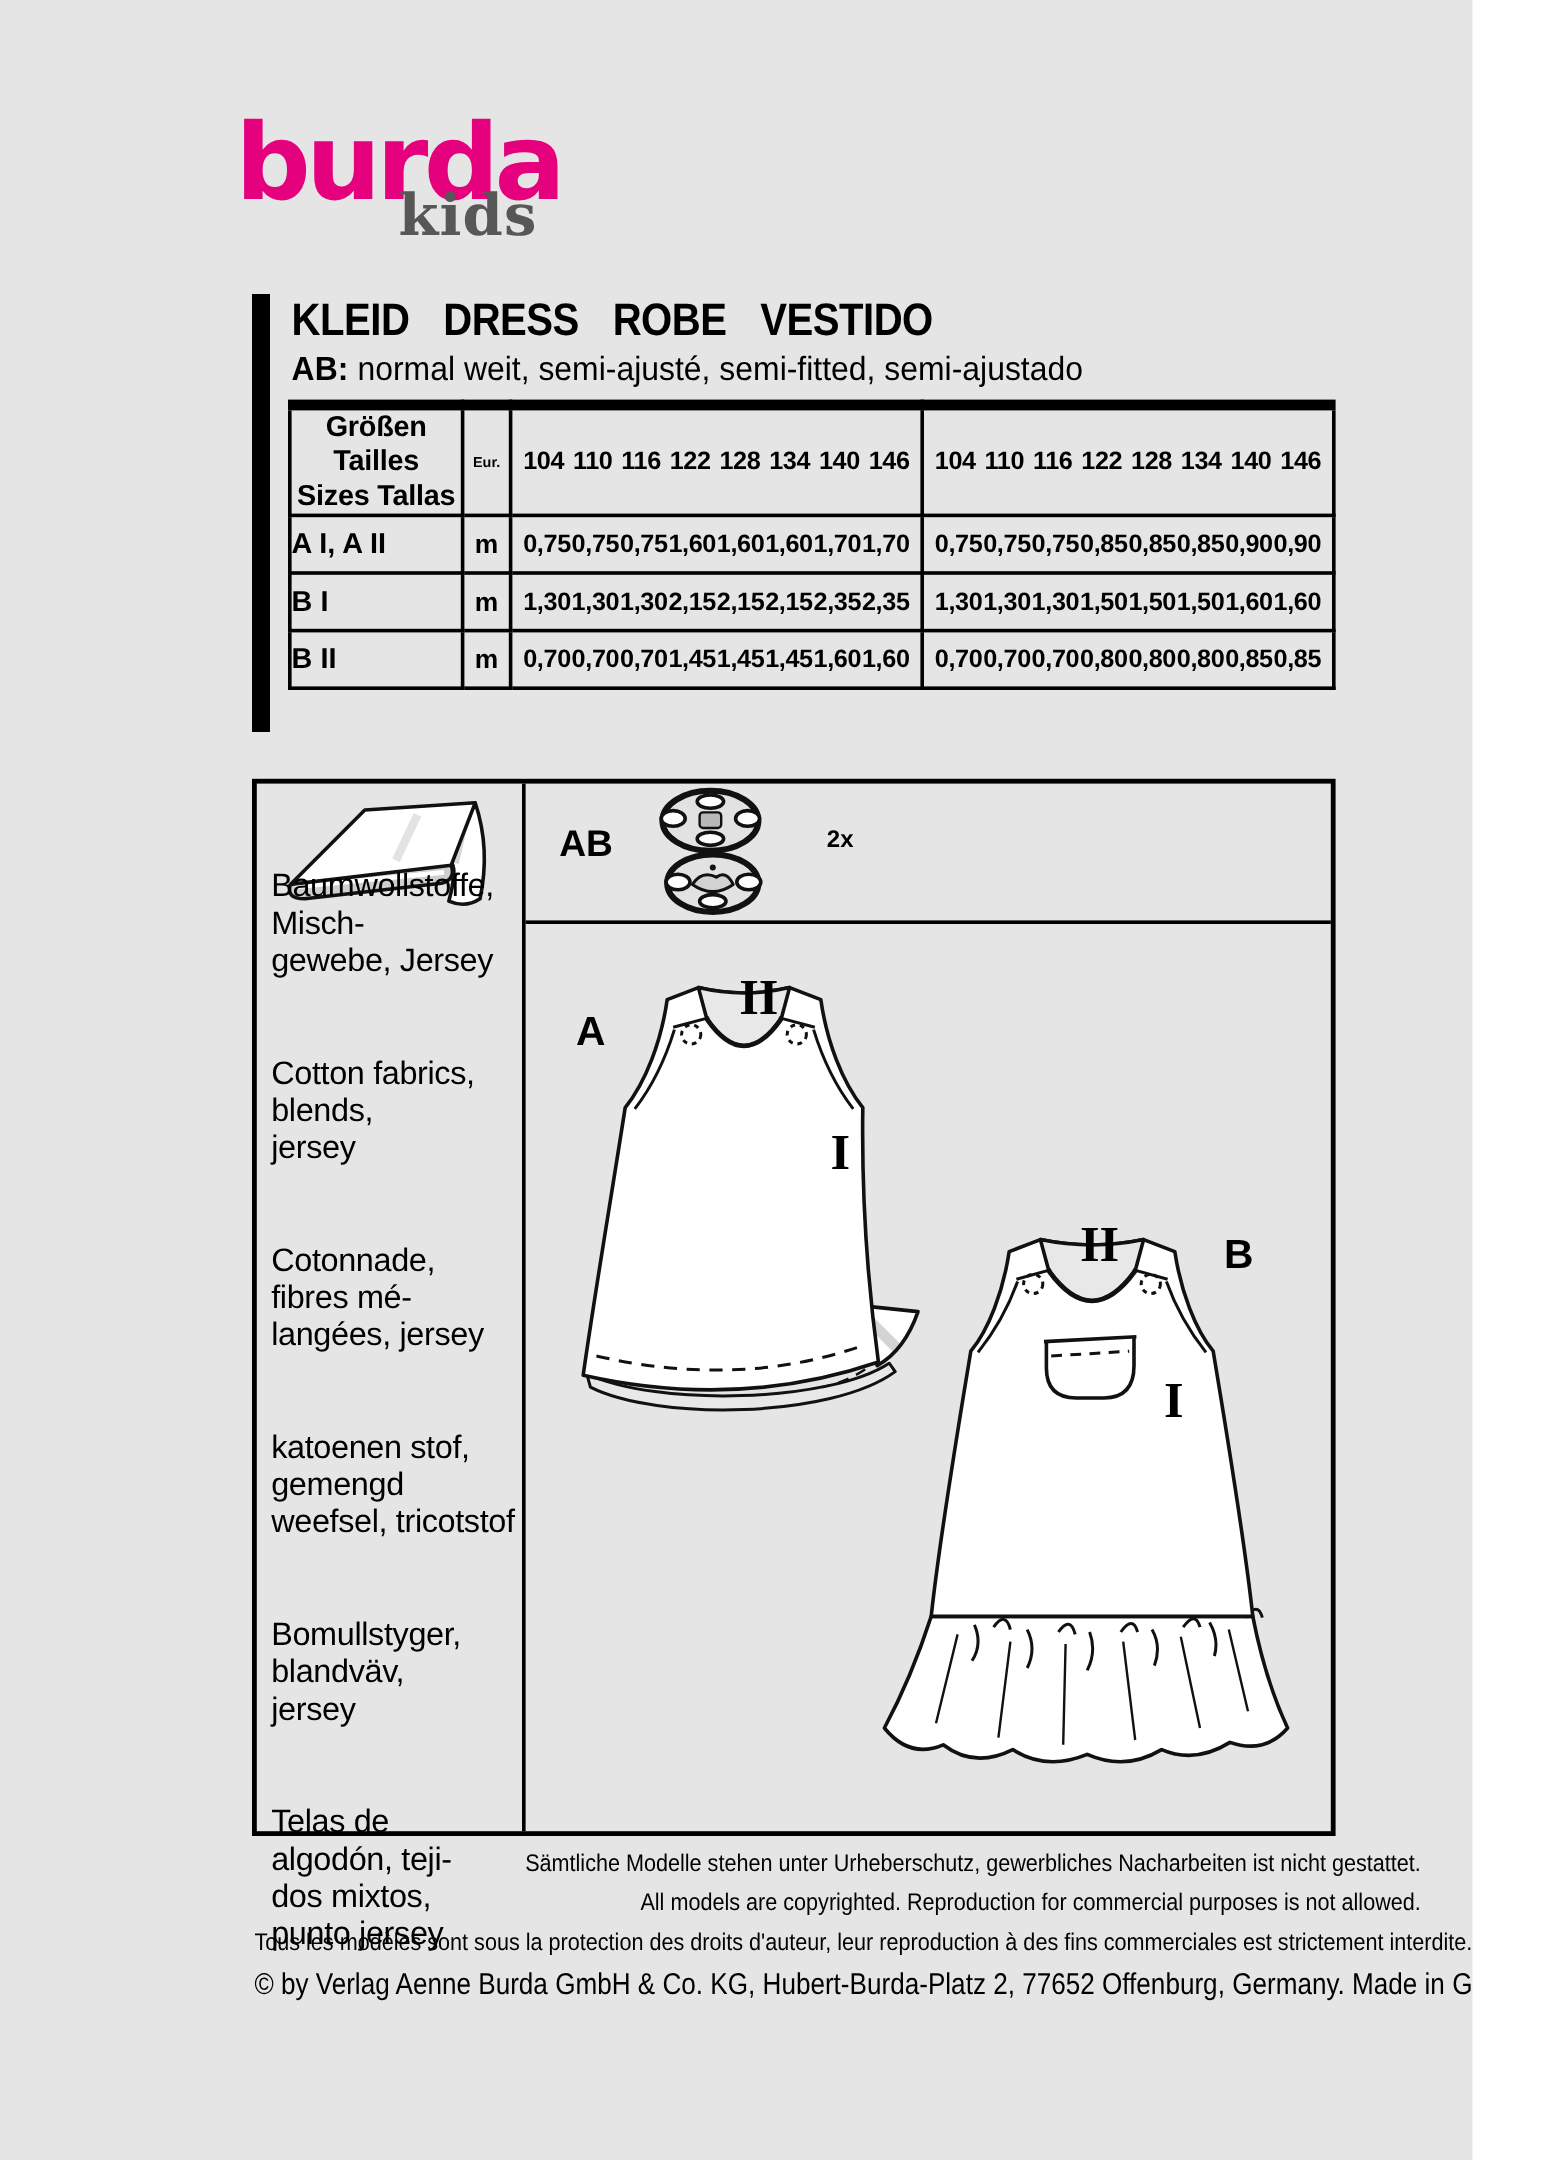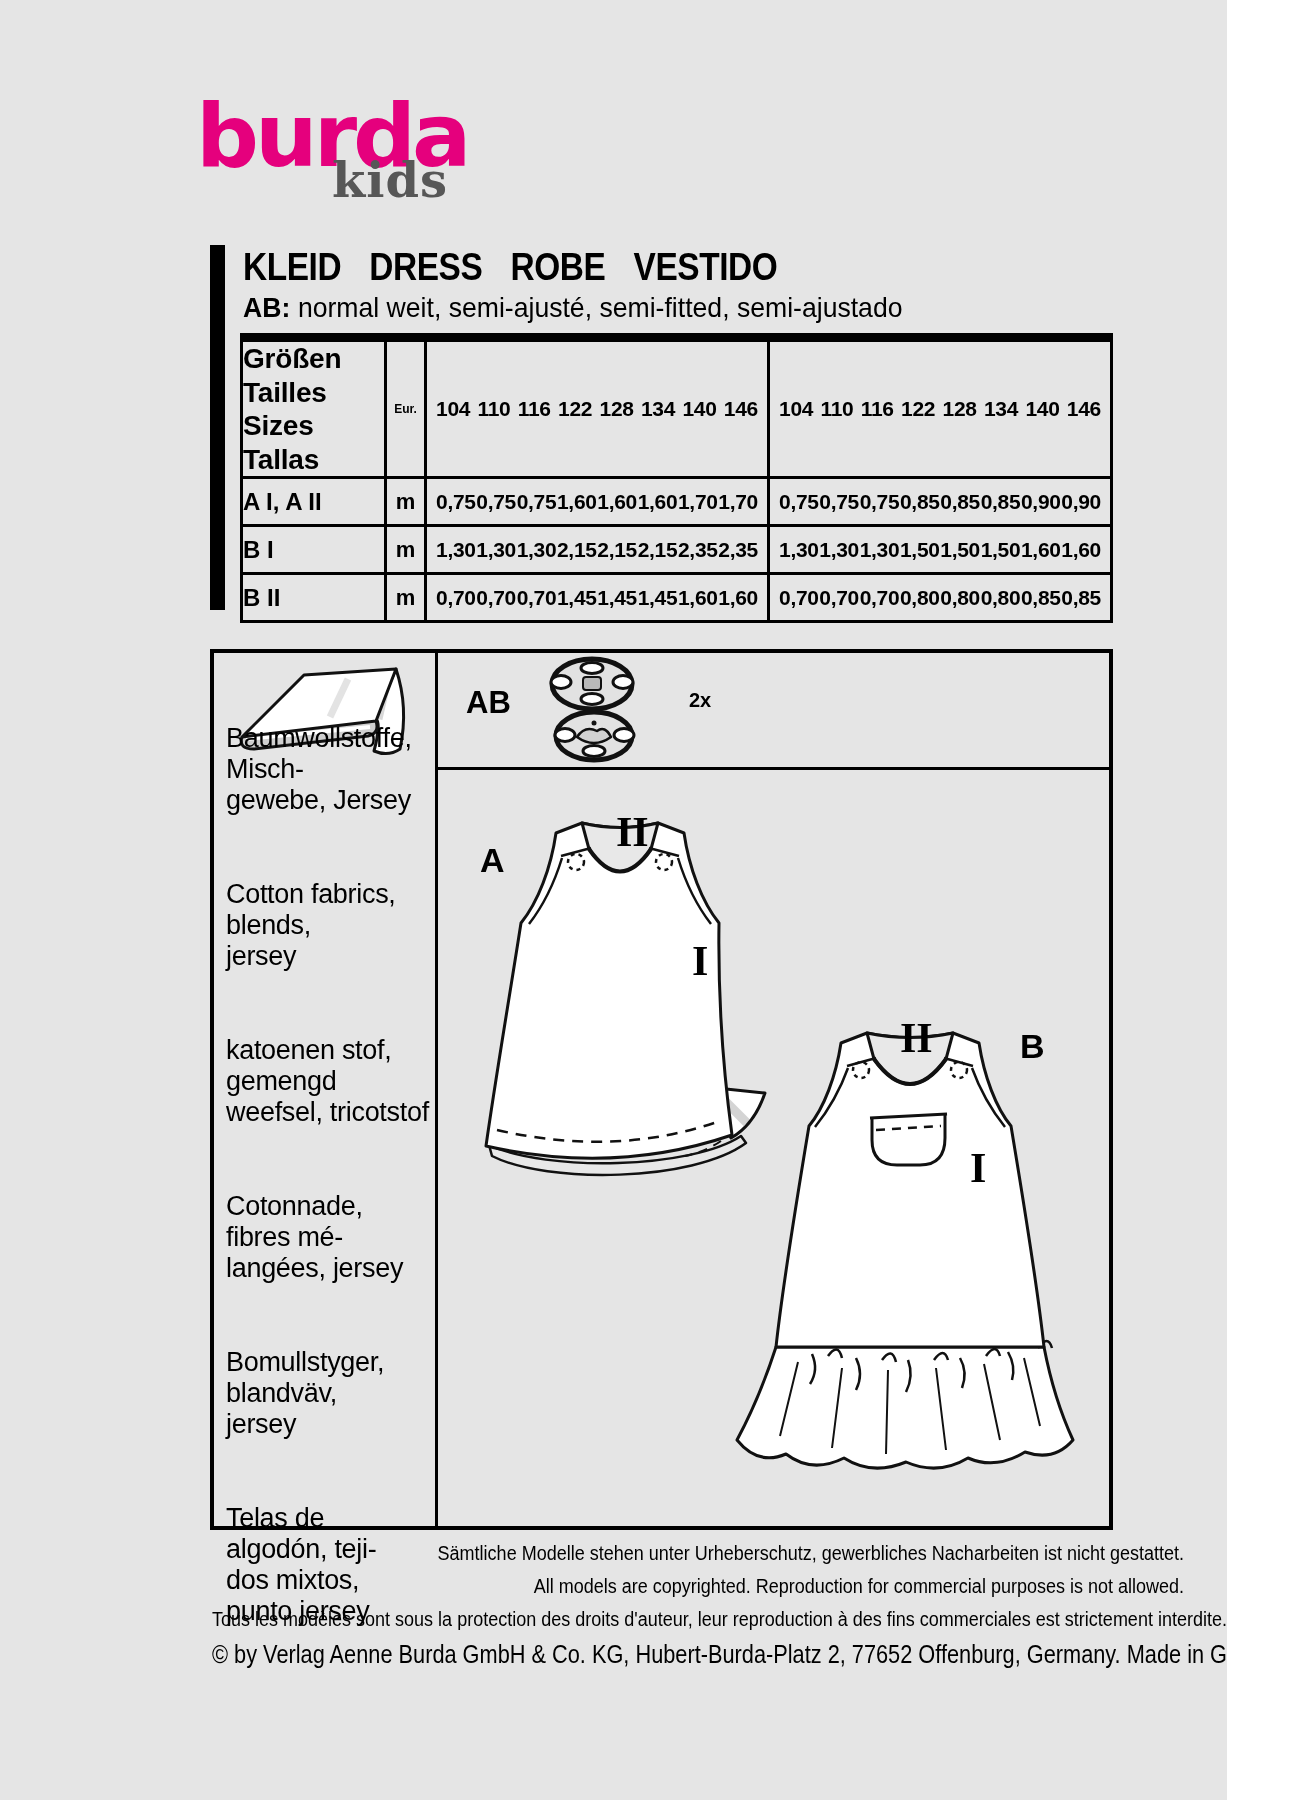--- a/index.html
+++ b/index.html
@@ -23,22 +23,22 @@
   .doc-subtitle b{margin-right:8px;}
 
   
   table.size-table{position:absolute;left:240px;top:333px;width:873px;border-collapse:collapse;
     table-layout:fixed;border:3px solid #000;border-top:9px solid #000;}
   table.size-table td{border:3px solid #000;padding:0;vertical-align:middle;}
   tr.r-cm{height:38px;}
   tr.r-sizes{height:56px;}
   tbody.measure-rows tr{height:48px;}
   .c-cm{font-weight:bold;font-size:26px;text-align:center;}
-  .c-sizehead{font-weight:bold;font-size:28px;line-height:1.2;padding-left:8px;
-    white-space:pre-line;letter-spacing:-.2px;}
+  .c-sizehead{font-weight:bold;font-size:24px;line-height:1.2;padding-left:8px;
+    white-space:pre-line;letter-spacing:-.2px;text-align:center;}
   .c-eur{font-weight:bold;font-size:12px;text-align:center;}
   .c-rowlabel{font-weight:bold;font-size:24px;padding-left:10px;}
   .c-unit{font-weight:bold;font-size:22px;text-align:center;}
   .c-vals{padding:0;}
   .vals{display:flex;justify-content:space-between;align-items:flex-end;padding:0 9px;
     font-weight:bold;font-size:21px;letter-spacing:-.3px;}
 
   
   .main-panel{position:absolute;left:210px;top:649px;width:903px;height:881px;
     border:4px solid #000;box-sizing:border-box;}
@@ -215,22 +215,22 @@
       <path d="M18,80 L142,68" fill="none" stroke="#fff" stroke-width="4"></path>
       <path d="M168,10 C176,34 178,62 172,90 Q160,98 146,92 C152,70 151,62 147,58 Z" fill="#fff" stroke="#111" stroke-width="3" stroke-linejoin="round"></path>
       <path d="M160,16 L150,60" stroke="#d8d8d8" stroke-width="9" fill="none"></path>
       <path d="M14,78 L76,16 L168,10 L148,62 Z" fill="#fff" stroke="#111" stroke-width="3" stroke-linejoin="round"></path>
       <path d="M120,20 L102,58" stroke="#e3e3e3" stroke-width="7" fill="none"></path>
     </svg>
 
     <div class="fabric-list">
         <div class="fab-item">Baumwollstoffe, Misch-<br>gewebe, Jersey</div>
         <div class="fab-item">Cotton fabrics, blends,<br>jersey</div>
+        <div class="fab-item">Cotonnade, fibres mé-<br>langées, jersey</div>
         <div class="fab-item">katoenen stof, gemengd<br>weefsel, tricotstof</div>
-        <div class="fab-item">Cotonnade, fibres mé-<br>langées, jersey</div>
         <div class="fab-item">Bomullstyger, blandväv,<br>jersey</div>
         <div class="fab-item">Telas de algodón, teji-<br>dos mixtos, punto jersey</div>
       </div>
 
     <div class="ab-label">AB</div>
     <svg class="snaps-icon" width="115" height="110" viewBox="0 0 115 110">
       <ellipse cx="56" cy="29" rx="40" ry="25" fill="#e2e2e2" stroke="#111" stroke-width="5"></ellipse>
       <ellipse cx="25" cy="27" rx="10" ry="6.5" fill="#fff" stroke="#111" stroke-width="3"></ellipse>
       <ellipse cx="87" cy="27" rx="10" ry="6.5" fill="#fff" stroke="#111" stroke-width="3"></ellipse>
       <ellipse cx="56" cy="13" rx="11" ry="5.5" fill="#fff" stroke="#111" stroke-width="3"></ellipse>

